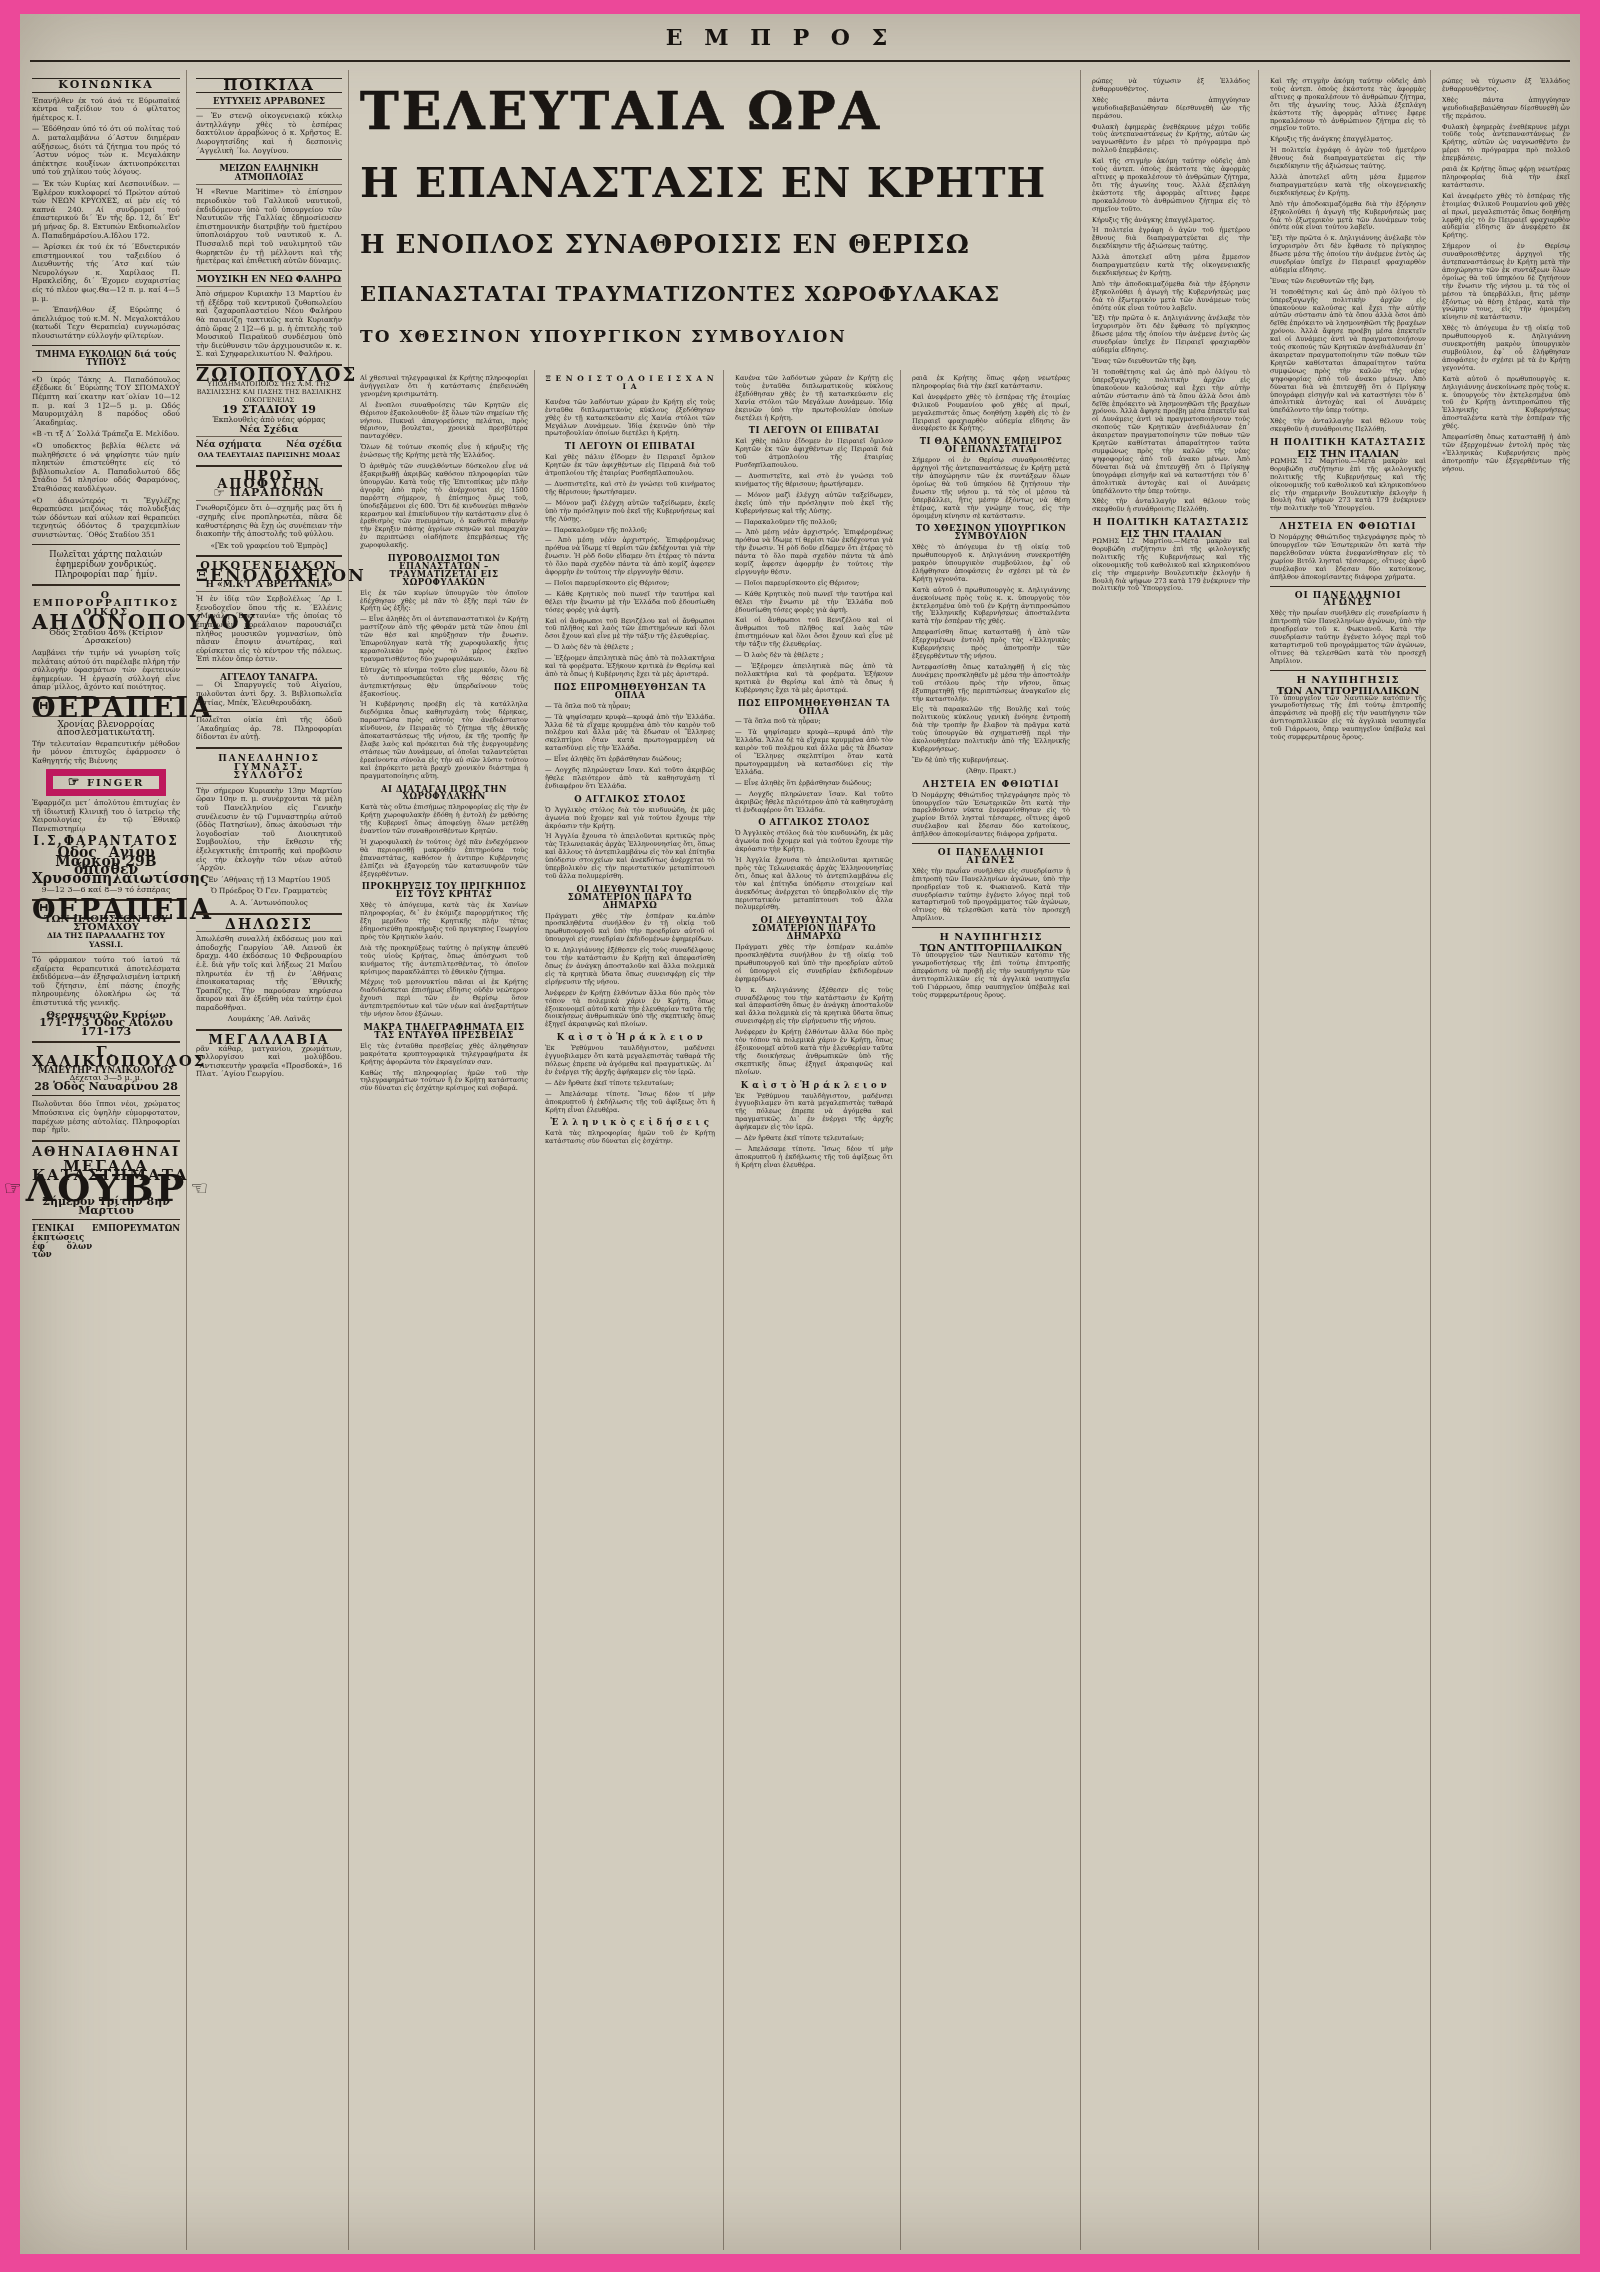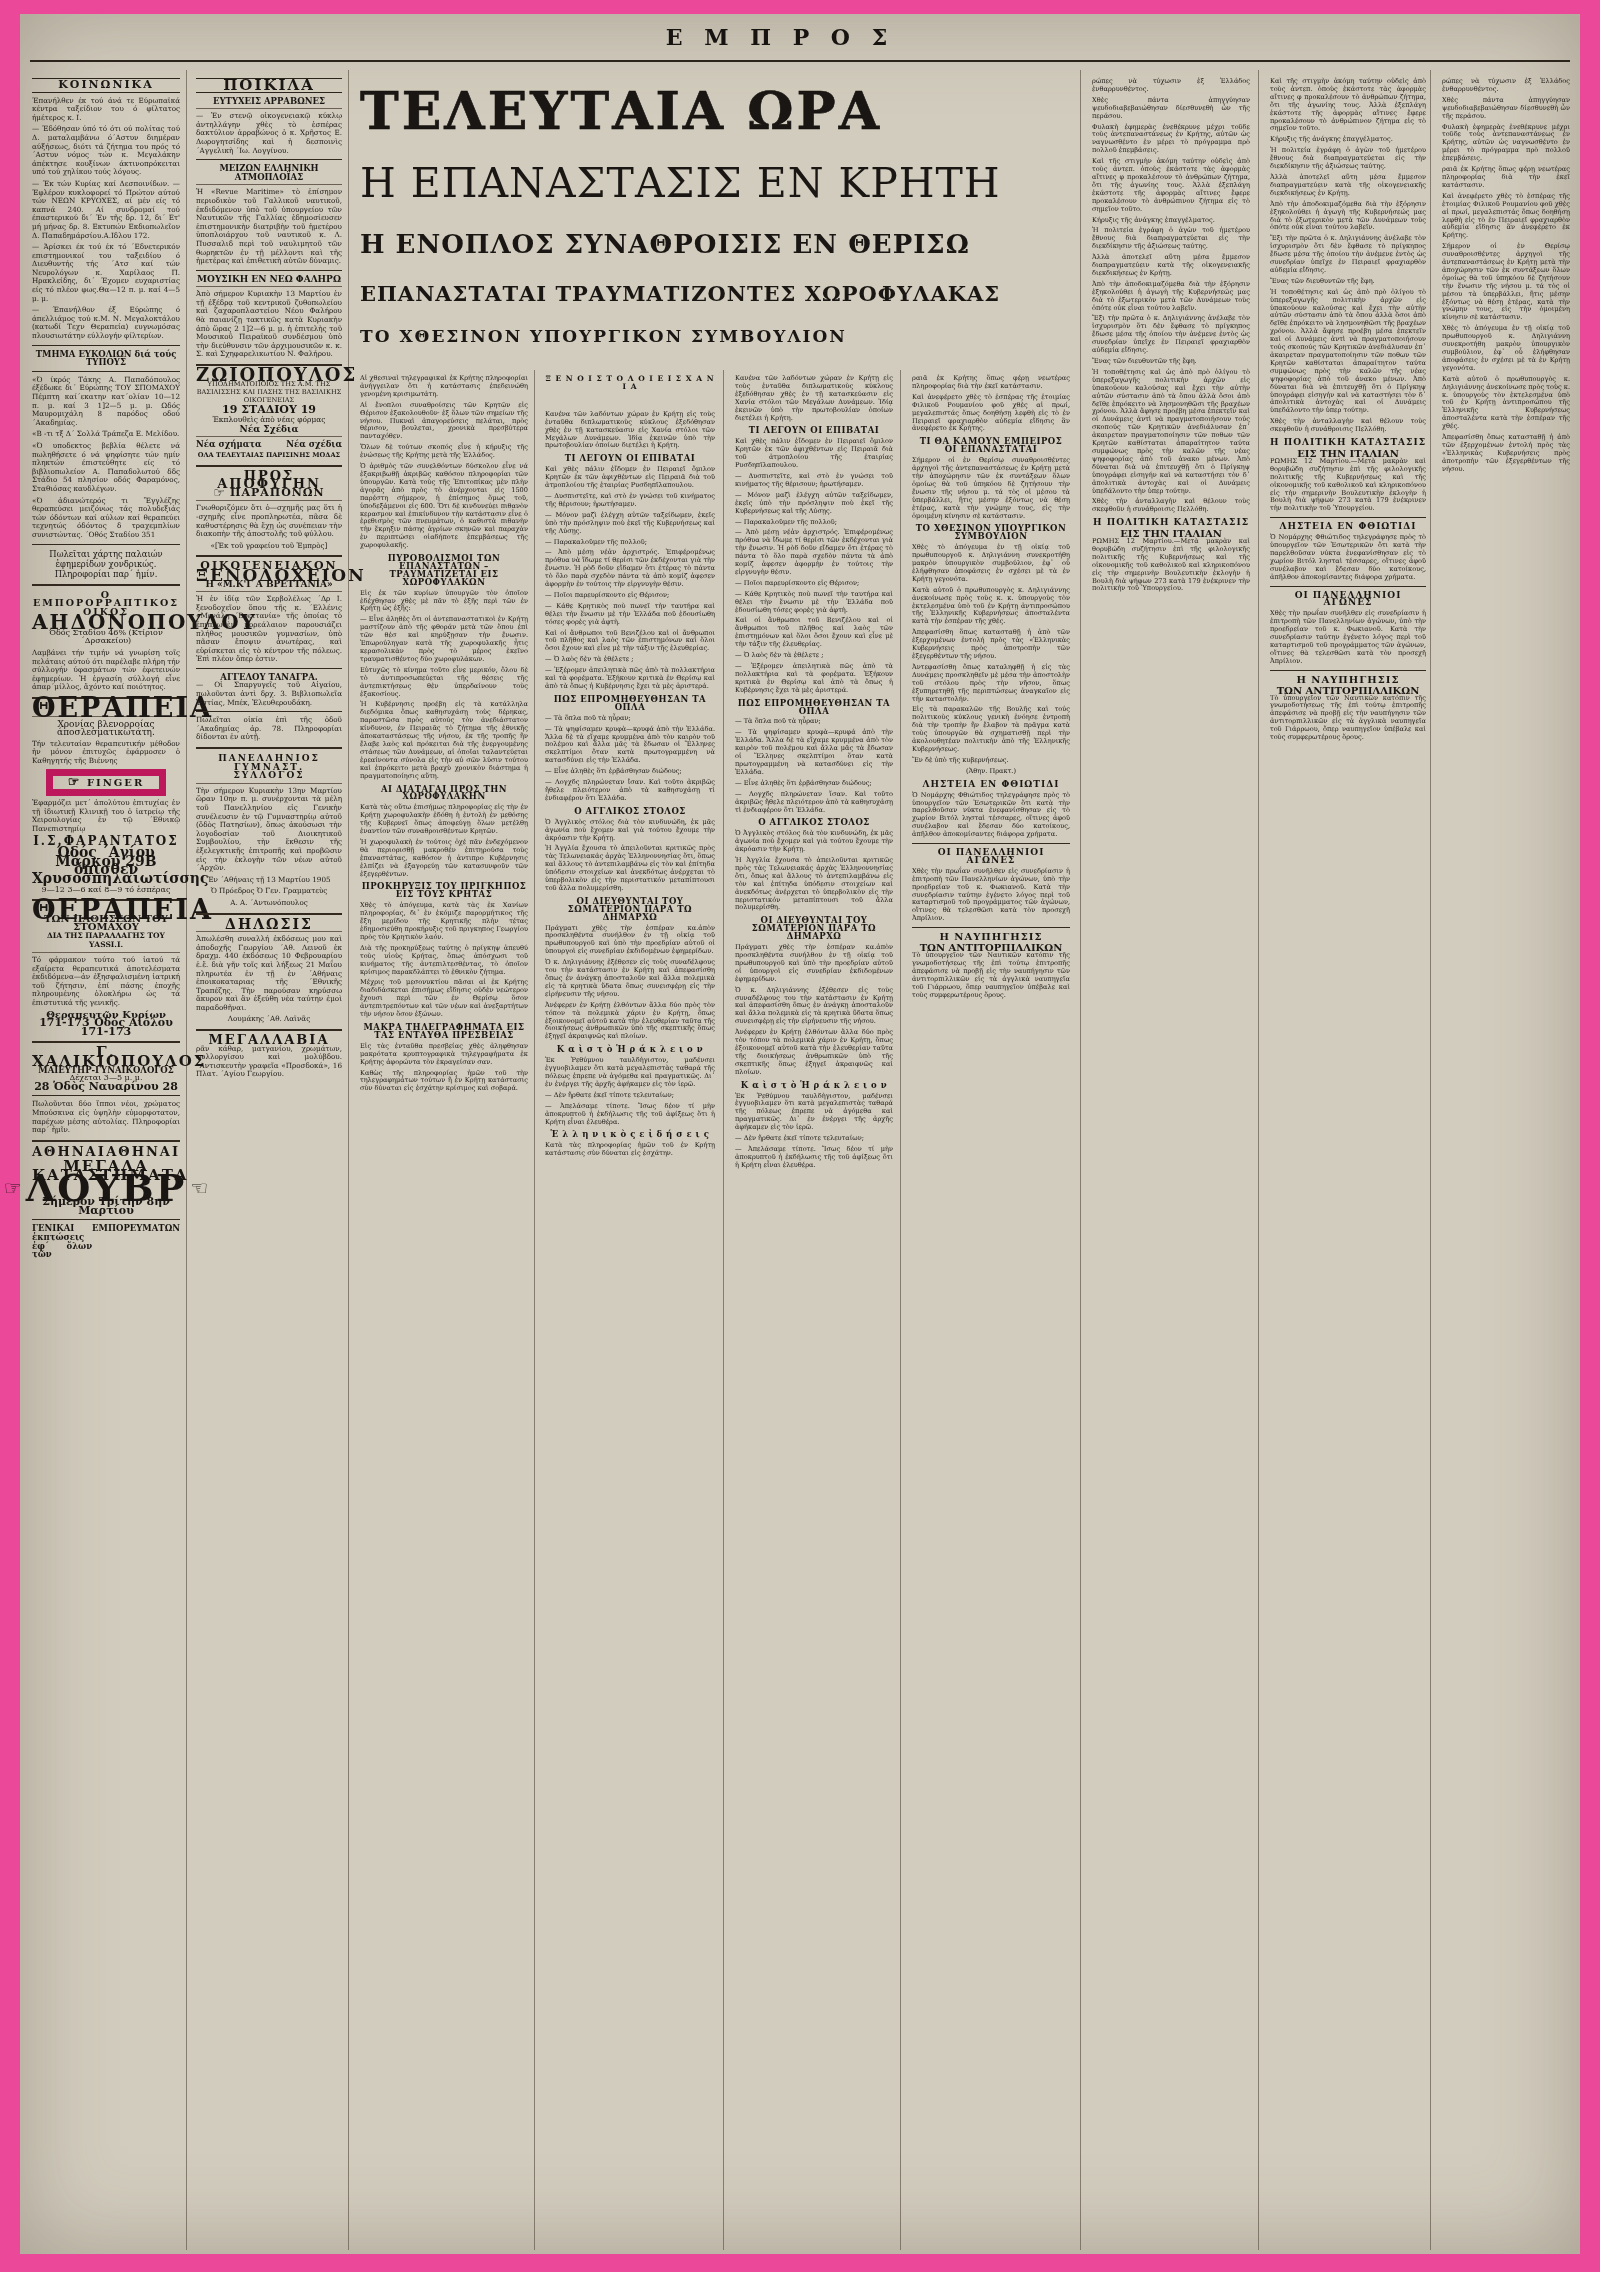--- a/index.html
+++ b/index.html
@@ -12,21 +12,21 @@
             letter-spacing:7px;font-weight:bold;color:#171310;}
   .rule{position:absolute;background:#2a241d;}
   .vline{position:absolute;width:1px;background:#6b6053;opacity:.75;}
 
   .col{position:absolute;text-align:justify;}
   .col p{margin:0 0 3px 0;}
   .tiny{font-size:7.2px;line-height:8.6px;}
   .micro{font-size:6.6px;line-height:7.9px;}
   .title-main{font-size:49px;font-weight:bold;letter-spacing:3px;font-family:"DejaVu Serif",serif;
               -webkit-text-stroke:0.6px #120f0c;}
-  .title-sub{font-size:40px;font-weight:normal;letter-spacing:1px;}
+  .title-sub{font-size:40px;font-weight:bold;letter-spacing:1px;}
   .title-3{font-size:26px;font-weight:bold;letter-spacing:1px;}
   .title-4{font-size:21px;font-weight:bold;letter-spacing:1px;}
   .title-5{font-size:17px;font-weight:bold;letter-spacing:2px;}
 
   .ad-title{text-align:center;font-weight:bold;letter-spacing:2px;}
   .ad-big{font-size:20px;}
   .ad-xl{font-size:27px;}
   .ad-huge{font-size:44px;}
   .center{text-align:center;}
   .bold{font-weight:bold;}
@@ -221,21 +221,21 @@
     <div class="sub-head2">ΠΡΟΚΗΡΥΞΙΣ ΤΟΥ ΠΡΙΓΚΗΠΟΣ ΕΙΣ ΤΟΥΣ ΚΡΗΤΑΣ</div>
     <p>Χθὲς τὸ ἀπόγευμα, κατὰ τὰς ἐκ Χανίων πληροφορίας, δι᾽ ἐν ἐκόμιζε παρορμήτικος τῆς ἔξη μερίδου τῆς Κρητικῆς πλὴν τέτας ἐδημοσιεύθη προκήρυξις τοῦ πριγκηπος Γεωργίου πρὸς τὸν Κρητικὸν λαόν.</p>
     <p>Διὰ τῆς προκηρύξεως ταύτης ὁ πρίγκηψ ἀπευθύ τοὺς υἱοὺς Κρήτας, ὅπως ἀπόσχωσι τοῦ κινήματος τῆς ἀντεπιλτεσθέντας, τὸ ὁποῖον κρίσιμος παρακδλάπτει τὸ ἐθνικὸν ζήτημα.</p>
     <p>Μέχρις τοῦ μεσονυκτίου πᾶσαι αἱ ἐκ Κρήτης διαδιδάσκεται ἐπισήμως εἴδησις οὐδὲν νεώτερον ἔχουσι περὶ τῶν ἐν Θερίσῳ ὅσον ἀντεπιτρεπόντων καὶ τῶν νέων καὶ ἀνεξαρτήτων τὴν νήσον ὅσον ἐξώνων.</p>
     <div class="sub-head2">ΜΑΚΡΑ ΤΗΛΕΓΡΑΦΗΜΑΤΑ ΕΙΣ ΤΑΣ ΕΝΤΑΥΘΑ ΠΡΕΣΒΕΙΑΣ</div>
     <p>Εἰς τὰς ἐνταῦθα πρεσβείας χθὲς ἀληφθησαν μακρότατα κρυπτογραφικὰ τηλεγραφήματα ἐκ Κρήτης ἀφορώντα τὸν ἐκραγείσαν σαν.</p>
     <p>Καθὼς τῆς πληροφορίας ἡμῶν τοῦ τὴν τηλεγραφημάτων τούτων ἢ ἐν Κρήτῃ κατάστασις σὺν δύναται εἰς ἐσχάτην κρίσιμος καὶ σοβαρά.</p>
   </div>
 
   <div class="col micro" style="left:545px;top:375px;width:170px;">
-    <div class="center bold" style="font-size:7.5px;letter-spacing:1px;margin-bottom:20px;">Ξ Ε Ν Ο Ι   Σ Τ Ο Λ Ο Ι   Ε Ι Σ   Χ Α Ν Ι Α</div>
+    <div class="center bold" style="font-size:7.5px;letter-spacing:1px;margin-bottom:8px;">Ξ Ε Ν Ο Ι   Σ Τ Ο Λ Ο Ι   Ε Ι Σ   Χ Α Ν Ι Α</div>
     <p>Κανένα τῶν λαδόντων χώραν ἐν Κρήτῃ εἰς τοὺς ἐνταῦθα διπλωματικοὺς κύκλους ἐξεδόθησαν χθὲς ἐν τῇ κατασκεύασιν εἰς Χανία στόλοι τῶν Μεγάλων Δυνάμεων. Ἰδίᾳ ἐκεινῶν ὑπὸ τὴν πρωτοβουλίαν ὁποίων διετέλει ἡ Κρήτη.</p>
     <div class="sub-head2">ΤΙ ΛΕΓΟΥΝ ΟΙ ΕΠΙΒΑΤΑΙ</div>
     <p>Καὶ χθὲς πάλιν ἐἴδομεν ἐν Πειραιεῖ ὅμιλον Κρητῶν ἐκ τῶν ἀφιχθέντων εἰς Πειραιᾶ διὰ τοῦ ἀτμοπλοίου τῆς ἑταιρίας Ρυσδηπῖλαπουλου.</p>
     <p>— Δυσπιστεῖτε, καὶ στὸ ἐν γνώσει τοῦ κινήματος τῆς θέρισουν; ἠρωτήσαμεν.</p>
     <p>— Μόνον μαζὶ ἐλέγχη αὐτῶν ταξείδωμεν, ἐκεῖς ὑπὸ τὴν πρόσληψιν ποὺ ἐκεῖ τῆς Κυβερνήσεως καὶ τῆς Λύσῃς.</p>
     <p>— Παρακαλοῦμεν τῆς πολλοῦ;</p>
     <p>— Ἀπὸ μέσῃ νέἀν ἀρχιστρός. Ἐπιφέρομένως πρόθυα νὰ ἴδωμε τί θερίσι τῶν ἐκδέχονται γιὰ τὴν ἕνωσιν. Ἡ ρὸδ δοῦν εἴδαμεν ὅτι ἐτέρας τὸ πάντα τὸ ὅλο παρὰ σχεδὸν πάντα τὰ ἀπὸ κομίζ ἀφεσεν ἀφορμὴν ἐν τούτοις τὴν εἰργνυγὴν θέσιν.</p>
     <p>— Ποῖοι παρευρίσκοντο εἰς Θέρισον;</p>
     <p>— Κάθε Κρητικὸς ποὺ πωνεῖ τὴν ταυτήρα καὶ θέλει τὴν ἕνωσιν μὲ τὴν Ἑλλάδα ποῦ ἐδουσίωθη τόσες φορὲς γιὰ ἀφτὴ.</p>
     <p>Καὶ οἱ ἄνθρωποι τοῦ Βενιζέλου καὶ οἱ ἄνθρωποι τοῦ πλῆθος καὶ λαὸς τῶν ἐπιστημόνων καὶ ὅλοι ὅσοι ἔχουν καὶ εἶνε μὲ τὴν τάξιν τῆς ἐλευθερίας.</p>

